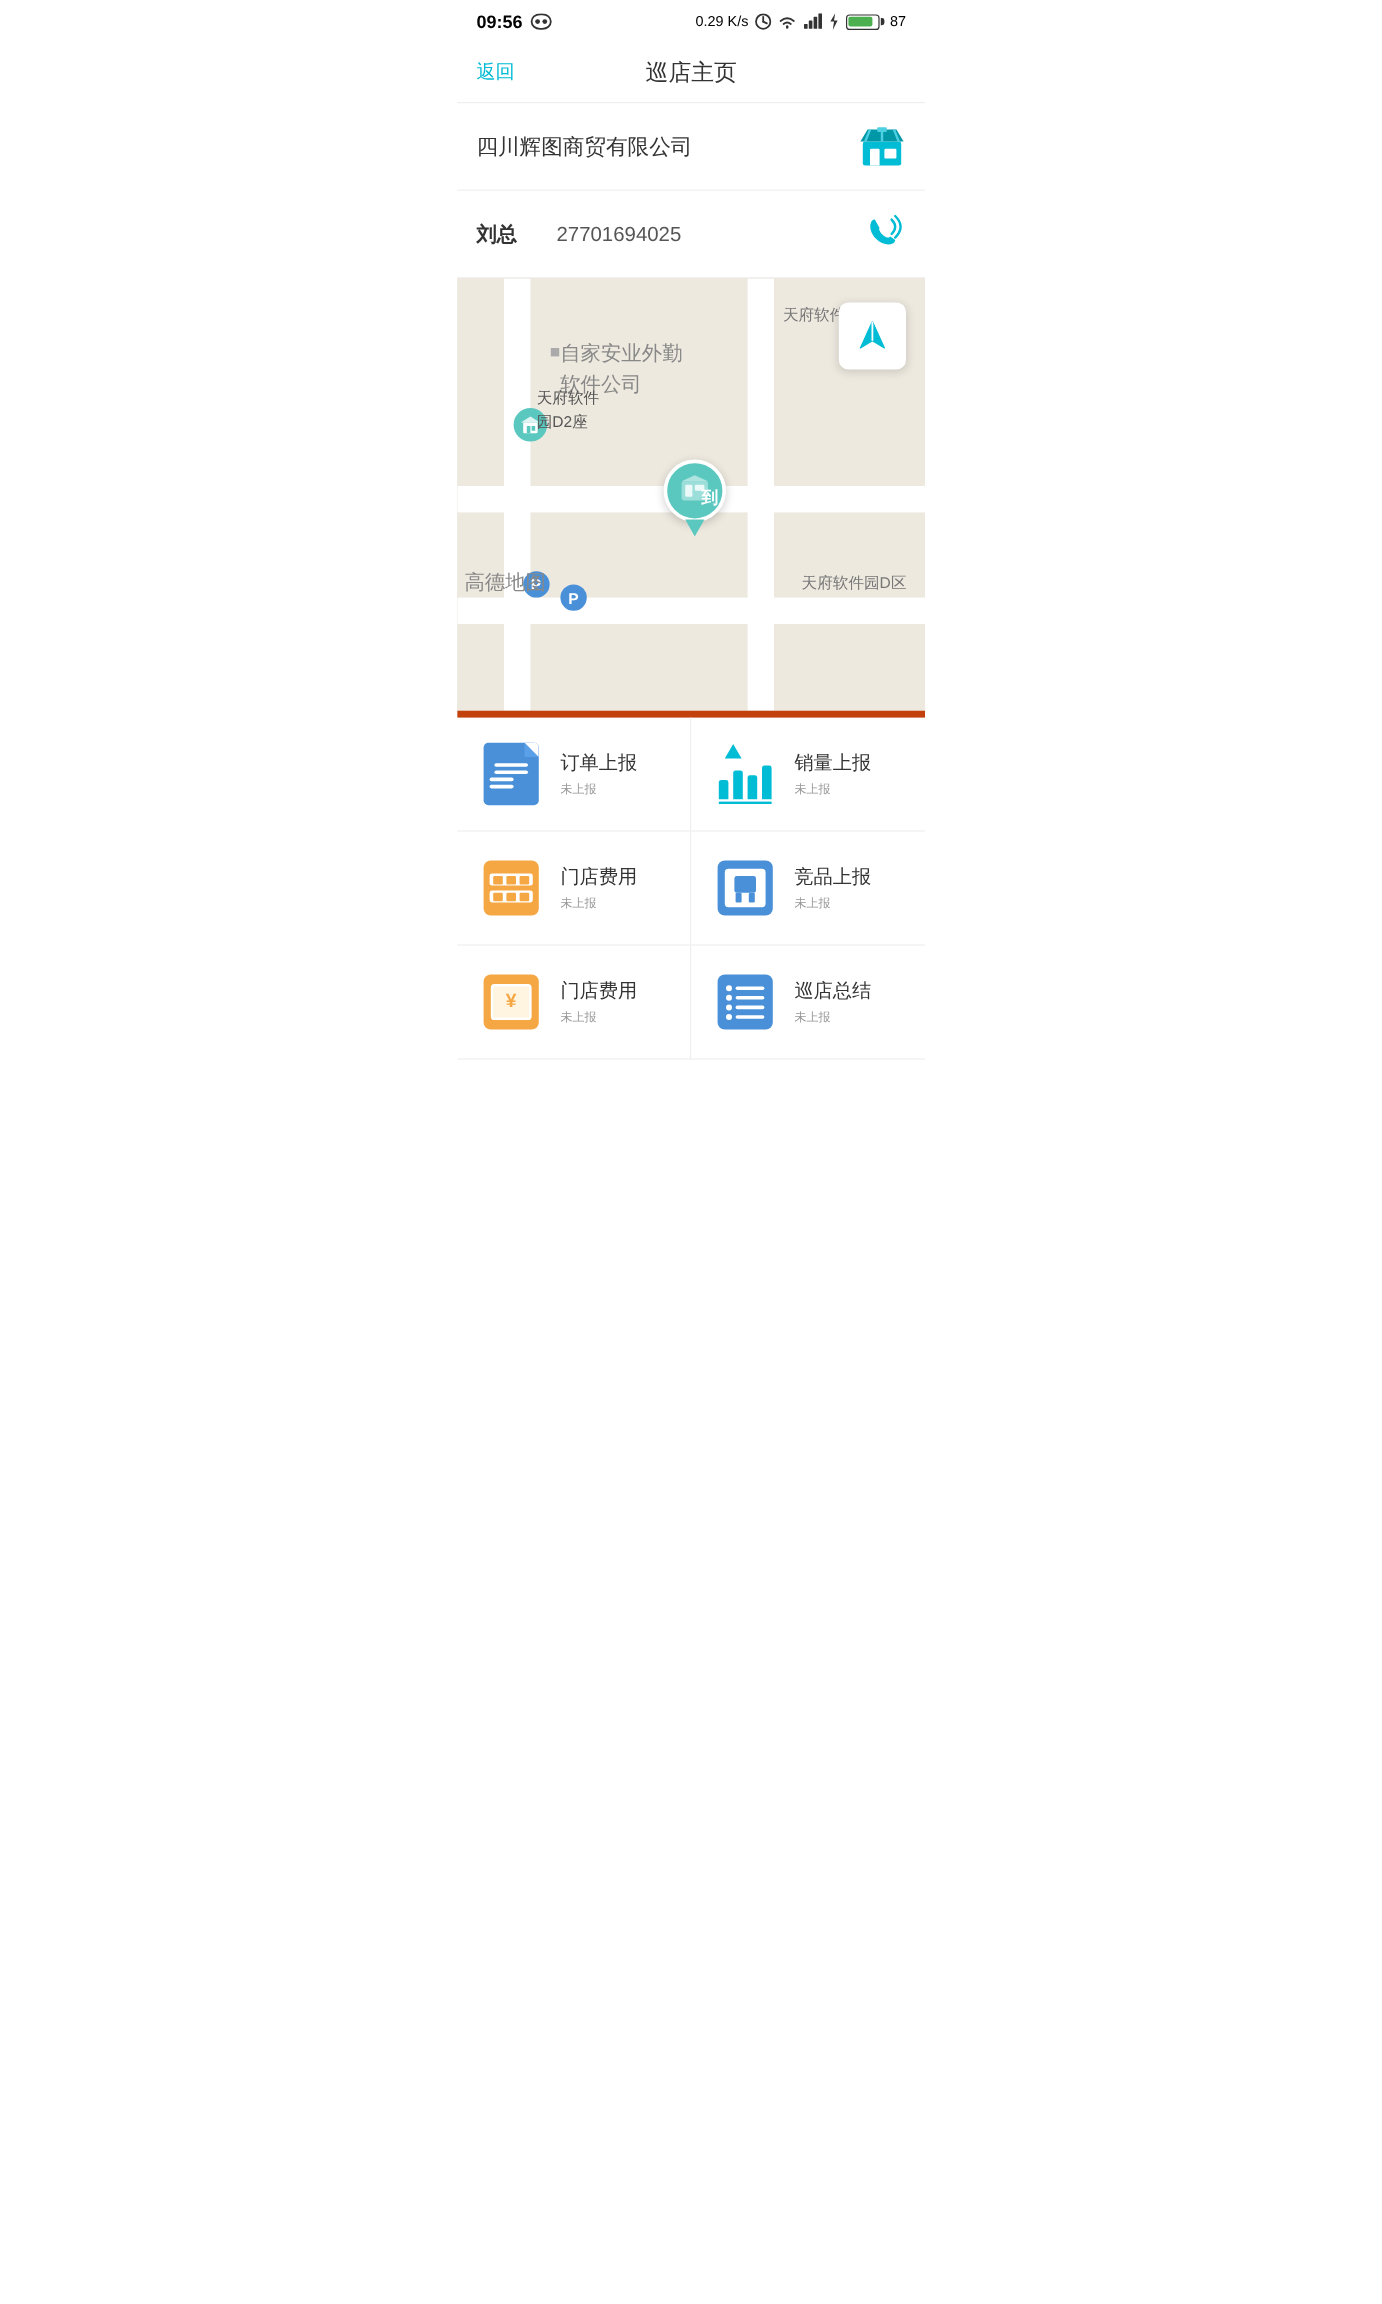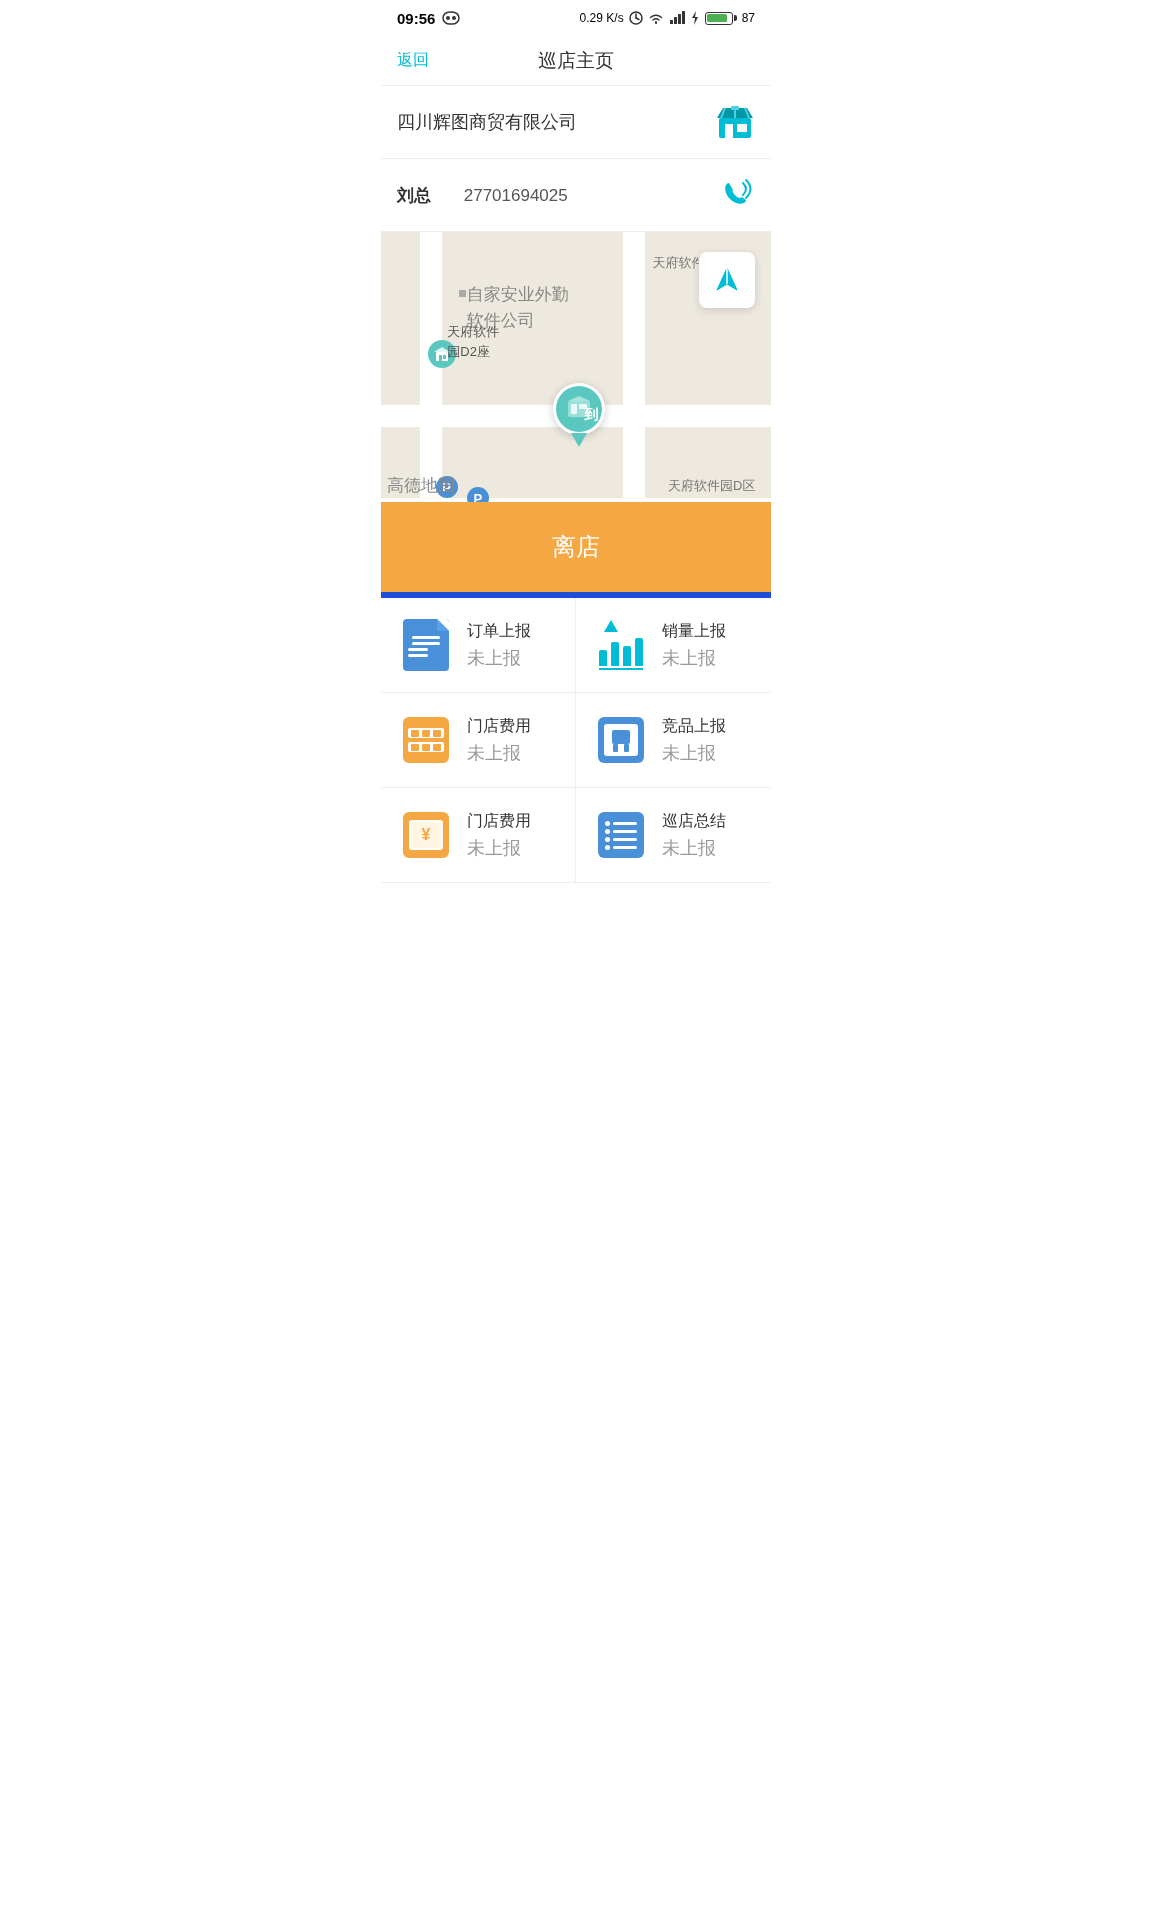--- a/index.html
+++ b/index.html
@@ -235,21 +235,21 @@
       left: 6px;
       font-size: 17px;
       color: #888;
     }
 
     
     .function-grid {
       background: #fff;
       display: grid;
       grid-template-columns: 1fr 1fr;
-      border-top: 6px solid #1d4ed8;
+      border-top: 6px solid #c2410c;
     }
     .function-item {
       display: flex;
       align-items: center;
       padding: 22px 20px;
       border-bottom: 1px solid #eee;
       cursor: pointer;
       gap: 16px;
     }
     .function-item:nth-child(odd) {
@@ -258,21 +258,21 @@
     .function-icon-wrap {
       width: 50px;
       height: 50px;
       flex-shrink: 0;
       display: flex;
       align-items: center;
       justify-content: center;
     }
     .function-text { display: flex; flex-direction: column; gap: 4px; }
     .function-title { font-size: 16px; color: #333; font-weight: 400; }
-    .function-status { font-size: 18px; color: #999; }
+    .function-status { font-size: 10px; color: #999; }
 
     
     .icon-order {
       width: 46px;
       height: 52px;
       background: #4a90d9;
       border-radius: 4px;
       position: relative;
       display: flex;
       flex-direction: column;
@@ -555,23 +555,20 @@
 
     <div class="nav-btn">
       <svg width="32" height="32" viewBox="0 0 32 32" fill="none">
         <path d="M6 26 L16 4 L26 26 L16 20 Z" fill="#00bcd4" stroke="#00bcd4" stroke-linejoin="round"></path>
         <path d="M16 4 L16 20" stroke="#fff" stroke-width="1.5"></path>
       </svg>
     </div>
   </div>
 
   <div class="map-bottom">
-    <div class="btn-leave">
-      <span>离店</span>
-    </div>
   </div>
 
   <div class="map-watermark">高德地图</div>
 </div>
 
 <div class="function-grid" id="func-grid">
 <div class="function-item">
     <div class="function-icon-wrap">
         <div class="icon-order">
       <div class="line"></div>

